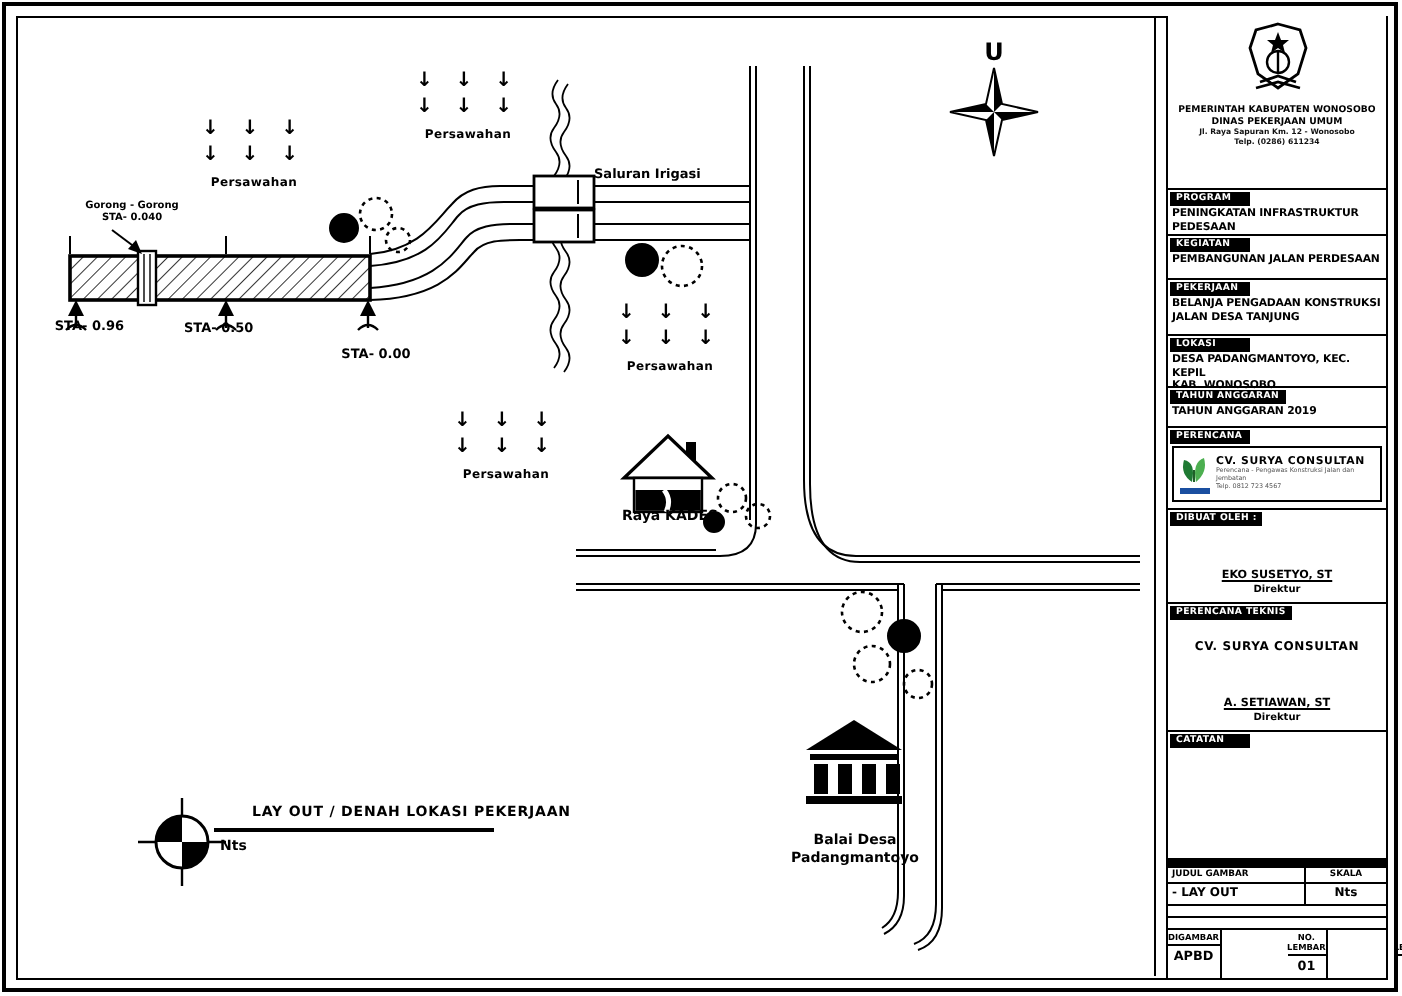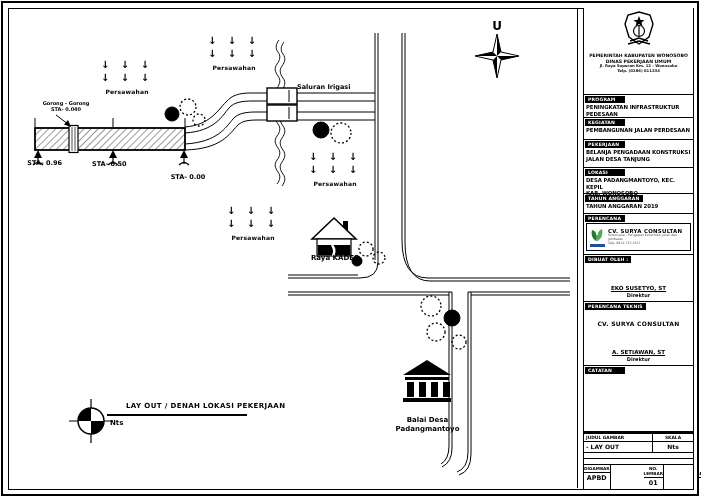--- a/index.html
+++ b/index.html
@@ -35,21 +35,21 @@
   .s-sign1{height:46px;position:relative;} .s-sign2{height:63px;position:relative;}
   .s-catatan{flex:1;}
   .logobox{margin:1px 2px;border:1px solid #000;height:26px;display:flex;align-items:center;gap:3px;padding:0 2px;}
   .logobox .cname{font-size:5.4px;font-weight:bold;letter-spacing:0.3px;}
   .logobox .csub{font-size:3.2px;color:#555;line-height:3.8px;}
   .leafwrap{display:flex;flex-direction:column;align-items:center;}
   .bluechip{width:15px;height:3px;background:#1a4fa0;margin-top:1px;}
   .signname{position:absolute;left:0;right:0;bottom:10px;text-align:center;font-size:5.6px;font-weight:bold;text-decoration:underline;}
   .signrole{position:absolute;left:0;right:0;bottom:3px;text-align:center;font-size:5px;font-weight:bold;}
   .signcompany{text-align:center;font-size:6px;font-weight:bold;margin-top:10px;letter-spacing:0.3px;}
-  .tb-table{border-top:3px solid #000000;}
+  .tb-table{border-top:5px solid #000000;}
   .trow1{display:flex;border-bottom:1px solid #000;}
   .tcell{flex:1.7;} .tcell.skala{flex:1;border-left:1px solid #000;text-align:center;}
   .tlbl{font-size:4.4px;font-weight:bold;border-bottom:1px solid #000;padding:1px 2px;}
   .tval{font-size:6px;font-weight:bold;padding:1px 2px 2px 2px;}
   .thinrow{height:5px;border-bottom:1px solid #000;}
   .trow2{display:flex;}
   .tc{flex:1;text-align:center;}
   .tc + .tc{border-left:1px solid #000;padding-left:33px;}
   .tc .clbl{font-size:4.2px;font-weight:bold;border-bottom:1px solid #000;padding:1px 0;}
   .tc .cval{font-size:6.4px;font-weight:bold;padding:1px 0 2px 0;}

